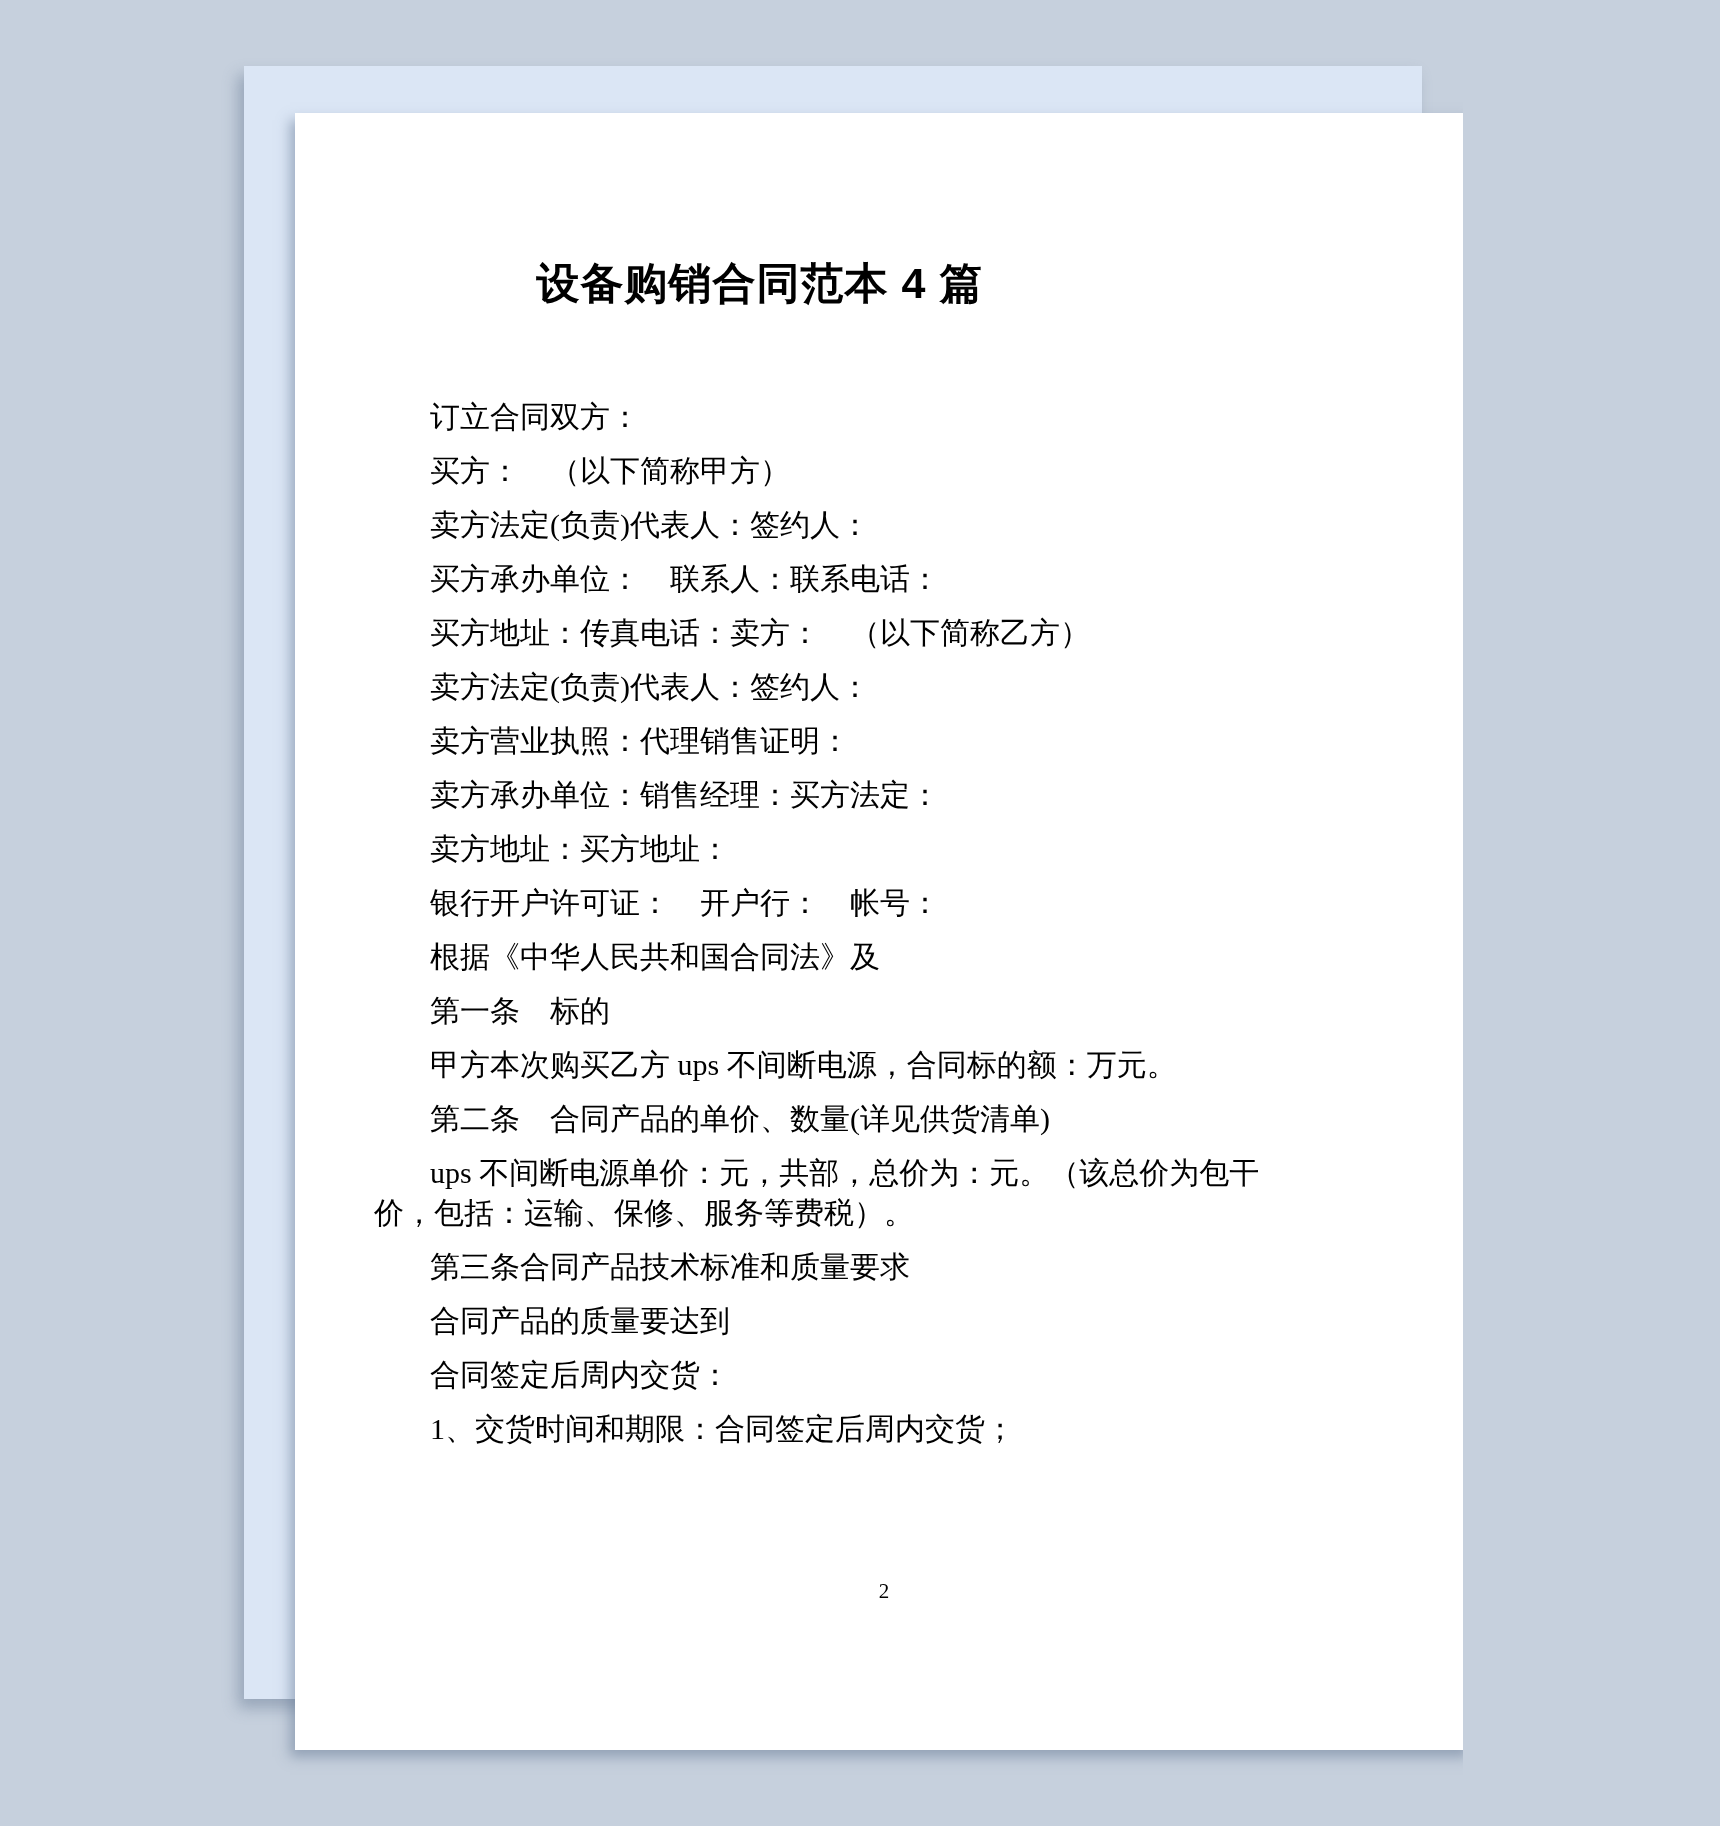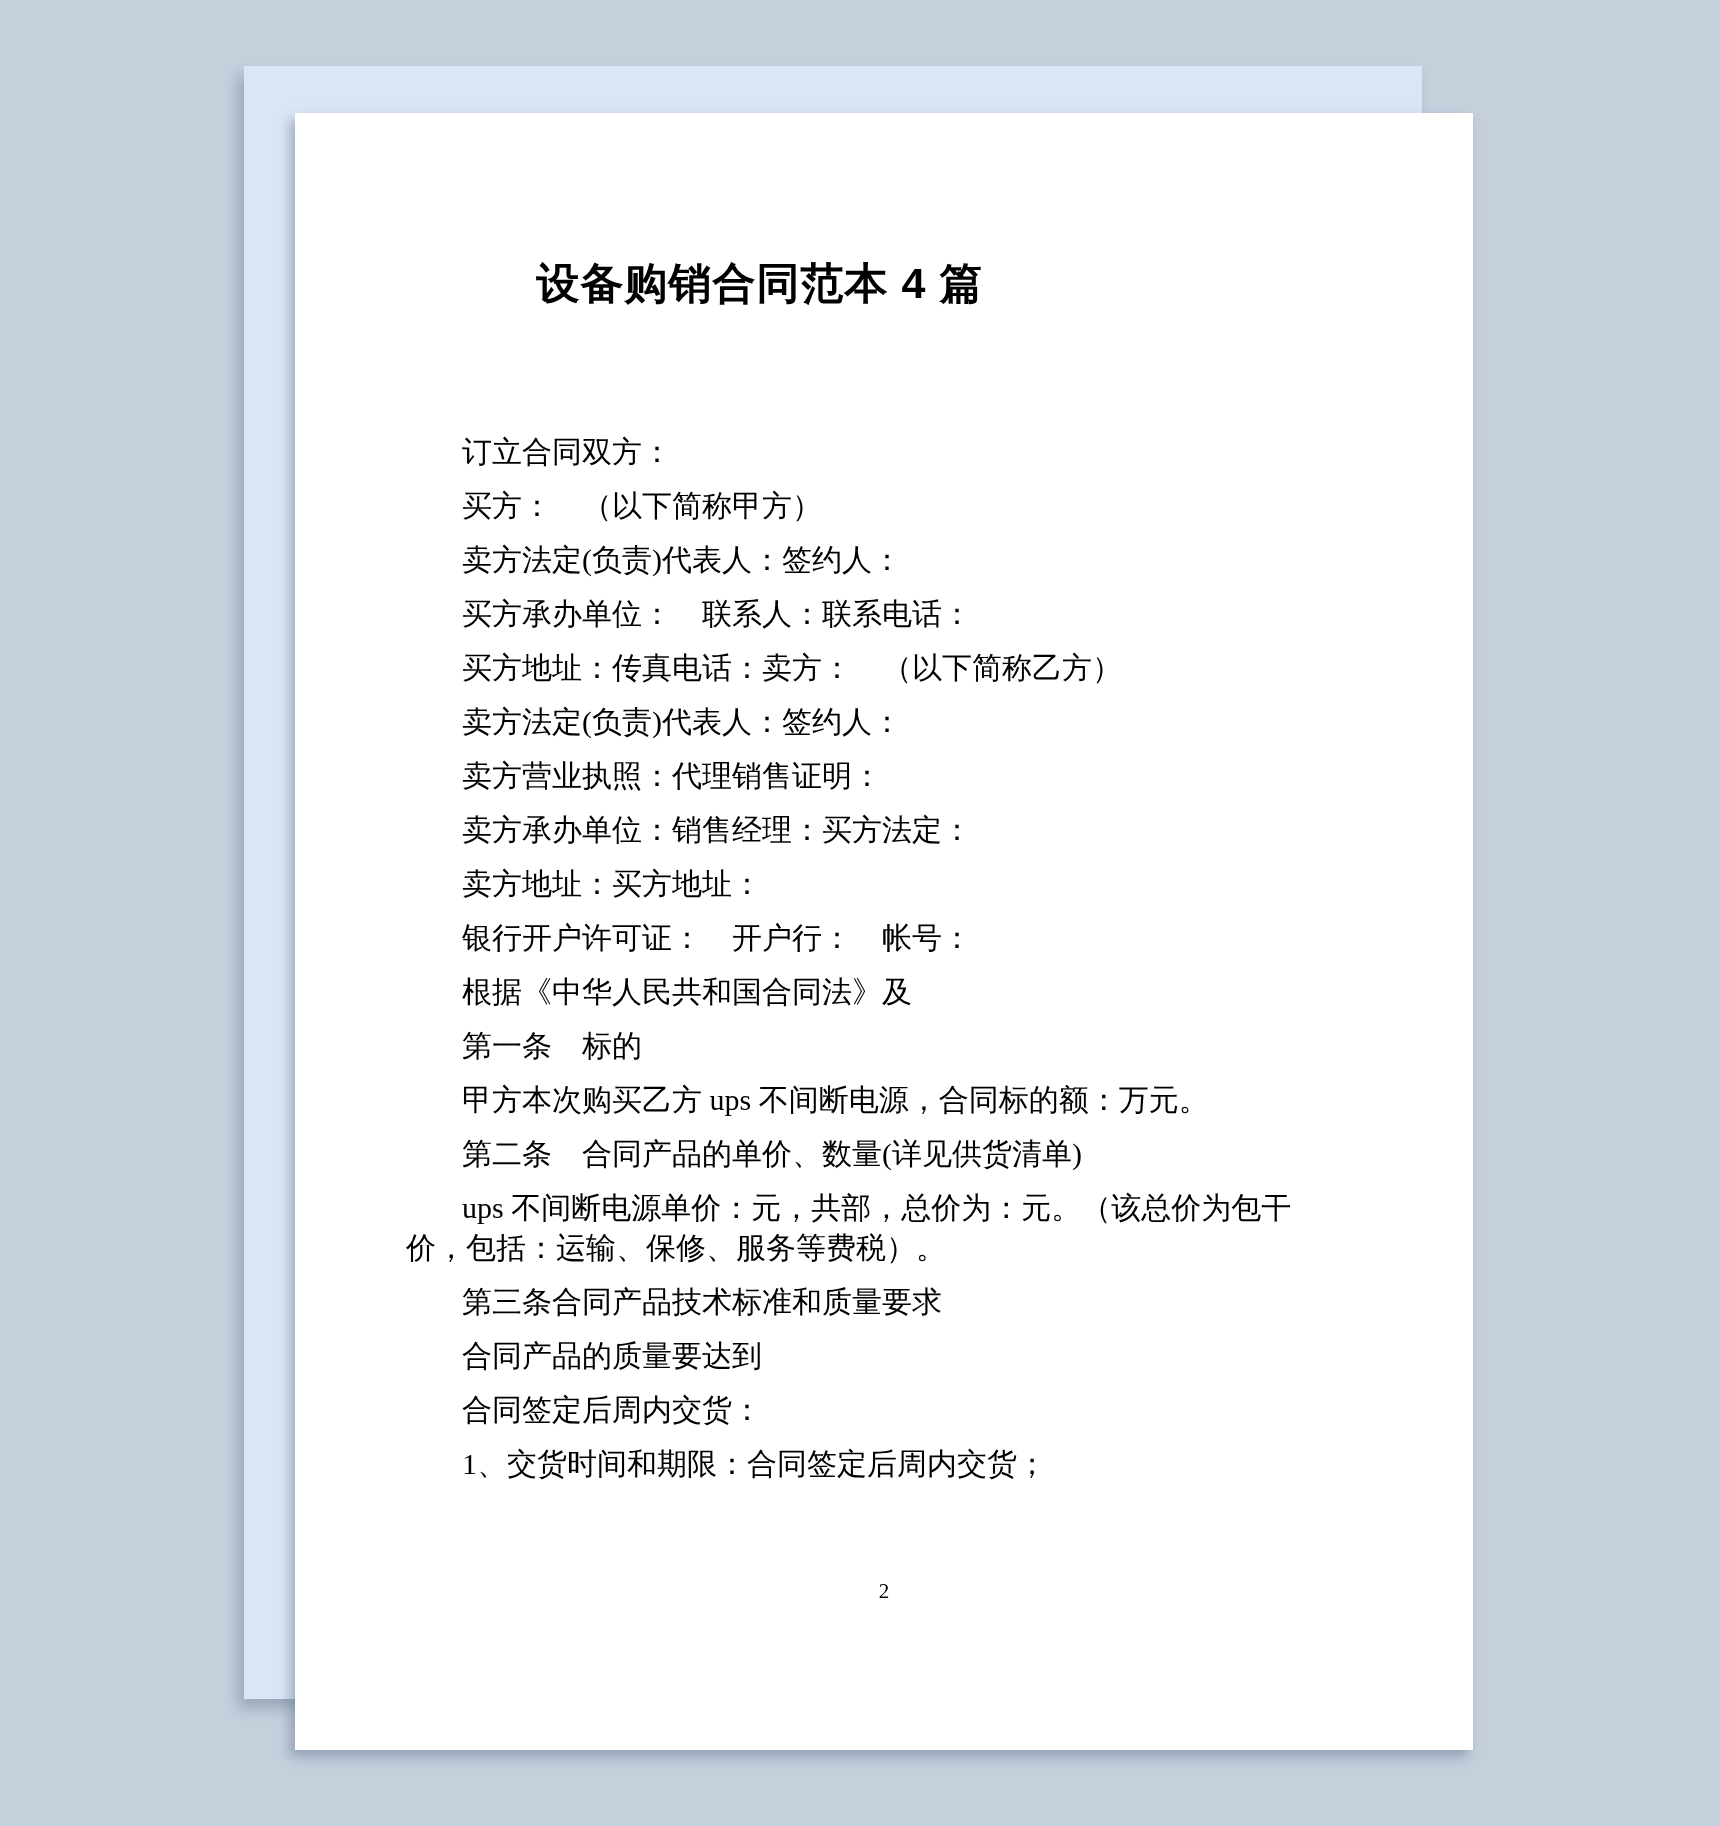--- a/index.html
+++ b/index.html
@@ -10,21 +10,21 @@
   }
   *{margin:0;padding:0;box-sizing:border-box;}
   html,body{width:1720px;height:1826px;}
   body{
     background:var(--bg);
     font-family:"Liberation Serif", serif;
     color:var(--ink);
   }
   .canvas{
     position:relative;
-    width:1720px;
+    width:1463px;
     height:1826px;
     overflow:hidden;
     background:var(--bg);
   }
   .back-sheet{
     position:absolute;
     left:244px; top:66px;
     width:1178px; height:1633px;
     background:var(--sheet);
     box-shadow:-6px 9px 14px rgba(95,115,143,0.45);
@@ -41,22 +41,22 @@
     padding-right:248px;            
     text-align:center;
     font-family:"Liberation Sans", sans-serif;
     font-weight:700;
     font-size:43px;
     line-height:60px;
     letter-spacing:1px;
     white-space:nowrap;
   }
   .content{
-    margin-top:119px;
-    padding-left:111px;
+    margin-top:84px;
+    padding-left:79px;
     font-size:30px;
   }
   .para{
     line-height:40px;
     margin-bottom:14px;
     text-indent:56px;
     white-space:nowrap;
   }
   .para.cont{ text-indent:0; }
   .para.tight{ margin-bottom:0; }

